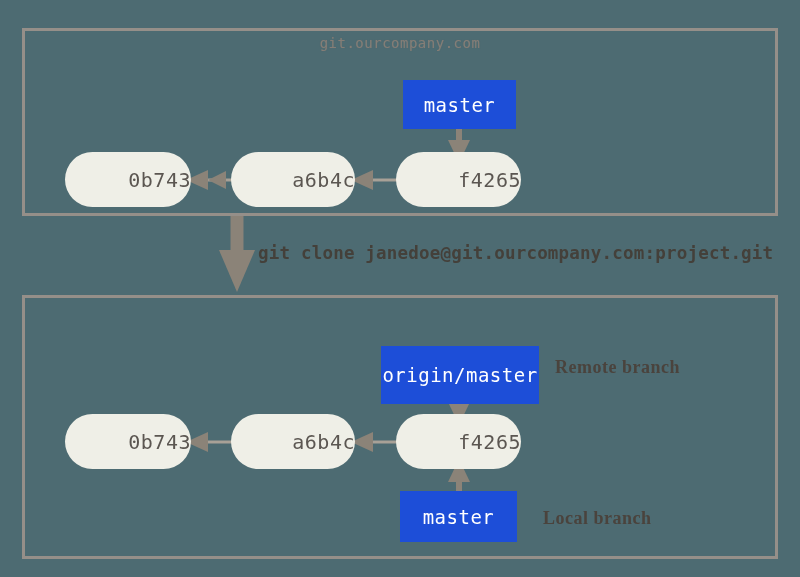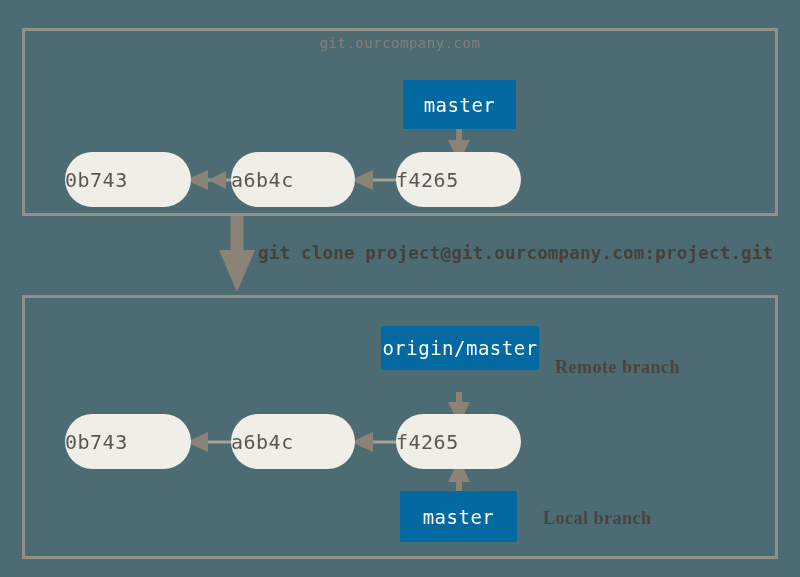--- a/index.html
+++ b/index.html
@@ -56,31 +56,31 @@
     top: 305px;
   }
   
   .commit {
     position: absolute;
     height: 55px;
     background: #efefe7;
     border-radius: 28px;
     display: flex;
     align-items: center;
-    justify-content: flex-start;
+    justify-content: flex-end;
     color: #5b5651;
     font-family: "DejaVu Sans Mono", monospace;
     font-size: 20px;
     letter-spacing: 0.5px;
     box-sizing: border-box;
   }
   
   .branch-box {
     position: absolute;
-    background: #0369a1;
+    background: #1d4ed8;
     display: flex;
     align-items: center;
     justify-content: center;
     color: #ffffff;
     font-family: "DejaVu Sans Mono", monospace;
     font-size: 19px;
     letter-spacing: 0.5px;
     box-sizing: border-box;
   }
   
@@ -175,26 +175,26 @@
   </div>
 
   <div class="commit" style="left:231px; top:152px; width:124px;">
     <span>a6b4c</span>
   </div>
 
   <div class="commit" style="left:396px; top:152px; width:125px;">
     <span>f4265</span>
   </div>
 
-  <div id="clone-command">git clone project@git.ourcompany.com:project.git</div>
+  <div id="clone-command">git clone janedoe@git.ourcompany.com:project.git</div>
 
   <div class="panel" id="panel-local"></div>
 
 
-  <div class="branch-box" style="left:381px; top:326px; width:158px; height:44px;">
+  <div class="branch-box" style="left:381px; top:346px; width:158px; height:58px;">
     <span>origin/master</span>
   </div>
 
   <div class="side-label" style="left:555px; top:357px;">Remote branch</div>
 
   <div class="commit" style="left:65px; top:414px; width:126px;">
     <span>0b743</span>
   </div>
 
   <div class="commit" style="left:231px; top:414px; width:124px;">

